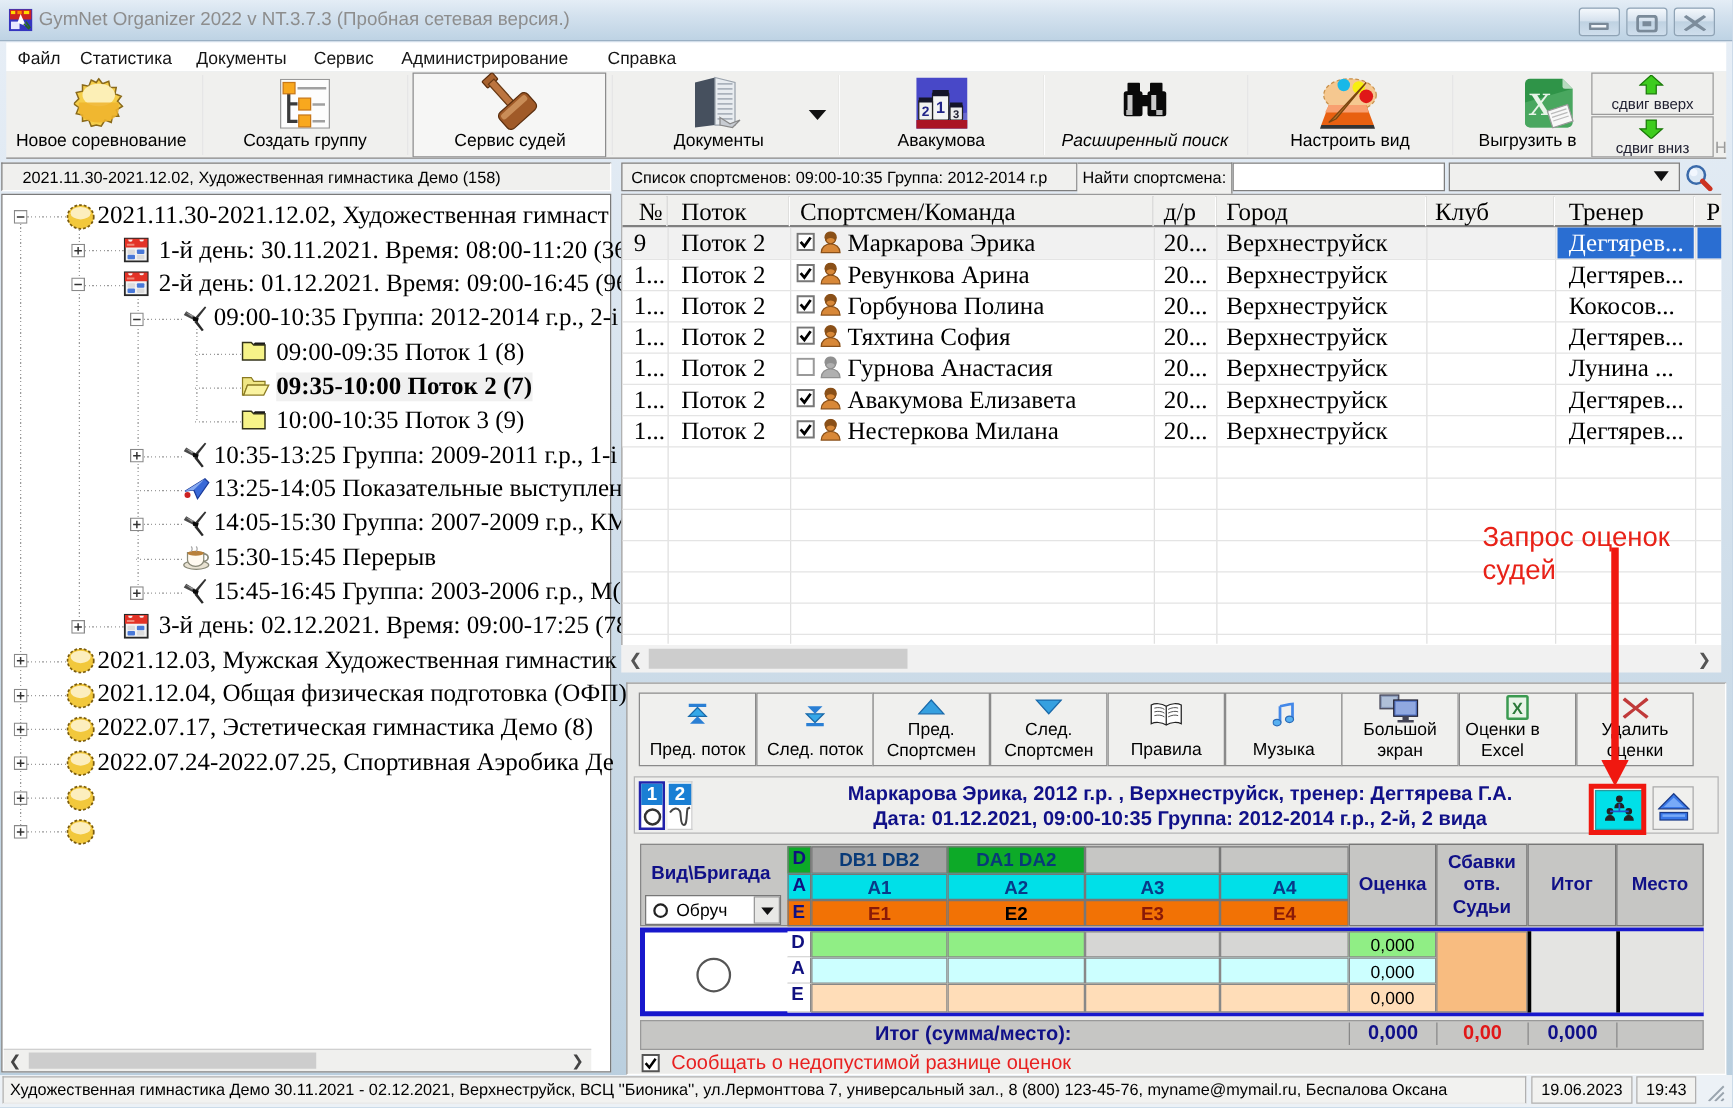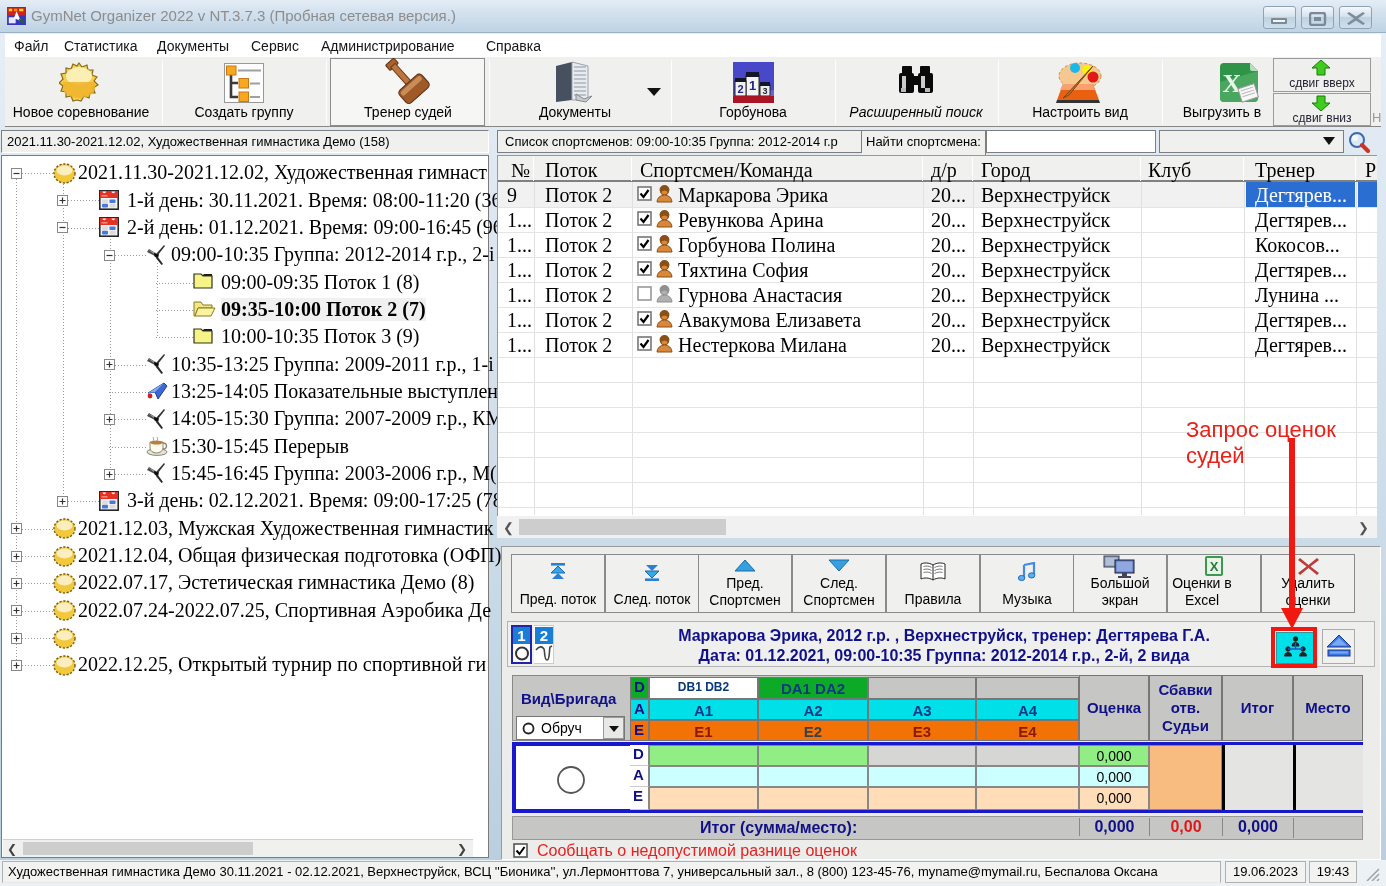--- a/index.html
+++ b/index.html
@@ -46,23 +46,23 @@
 <div class="abs" style="left:162px;top:60px;width:1px;height:64px;background:#aeaeae;border-right:1px solid #fdfdfd;"></div>
 <div class="abs" style="left:326px;top:60px;width:1px;height:64px;background:#aeaeae;border-right:1px solid #fdfdfd;"></div>
 <div class="abs" style="left:489px;top:60px;width:1px;height:64px;background:#aeaeae;border-right:1px solid #fdfdfd;"></div>
 <div class="abs" style="left:671px;top:60px;width:1px;height:64px;background:#aeaeae;border-right:1px solid #fdfdfd;"></div>
 <div class="abs" style="left:835px;top:60px;width:1px;height:64px;background:#aeaeae;border-right:1px solid #fdfdfd;"></div>
 <div class="abs" style="left:998px;top:60px;width:1px;height:64px;background:#aeaeae;border-right:1px solid #fdfdfd;"></div>
 <div class="abs" style="left:1162px;top:60px;width:1px;height:64px;background:#aeaeae;border-right:1px solid #fdfdfd;"></div>
 <div class="abs" style="left:330px;top:58px;width:155px;height:68px;background:#f6f6f5;border:1px solid #8c8c8c;"></div>
 <div class="abs" style="left:-39px;top:104px;width:240px;text-align:center;font-size:14px;color:#000;">Новое соревнование</div>
 <div class="abs" style="left:124px;top:104px;width:240px;text-align:center;font-size:14px;color:#000;">Создать группу</div>
-<div class="abs" style="left:288px;top:104px;width:240px;text-align:center;font-size:14px;color:#000;">Тренер судей</div>
+<div class="abs" style="left:288px;top:104px;width:240px;text-align:center;font-size:14px;color:#000;">Сервис судей</div>
 <div class="abs" style="left:455px;top:104px;width:240px;text-align:center;font-size:14px;color:#000;">Документы</div>
-<div class="abs" style="left:633px;top:104px;width:240px;text-align:center;font-size:14px;color:#000;">Горбунова</div>
+<div class="abs" style="left:633px;top:104px;width:240px;text-align:center;font-size:14px;color:#000;">Авакумова</div>
 <div class="abs" style="left:796px;top:104px;width:240px;text-align:center;font-size:14px;color:#000;font-style:italic;">Расширенный поиск</div>
 <div class="abs" style="left:960px;top:104px;width:240px;text-align:center;font-size:14px;color:#000;">Настроить вид</div>
 <div class="abs" style="left:1102px;top:104px;width:240px;text-align:center;font-size:14px;color:#000;">Выгрузить в</div>
 
 <div class="abs" style="left:1273px;top:58px;width:98px;height:34px;background:#efefed;border:1px solid #9b9b9b;"></div>
 <div class="abs" style="left:1273px;top:93px;width:98px;height:33px;background:#efefed;border:1px solid #9b9b9b;"></div>
 <div class="abs" style="left:1276px;top:76px;width:92px;text-align:center;font-size:12px;color:#223;">сдвиг вверх</div>
 <div class="abs" style="left:1276px;top:111px;width:92px;text-align:center;font-size:12px;color:#223;">сдвиг вниз</div>
 <svg class="abs" style="left:1311px;top:60px" width="20" height="16" viewBox="0 0 20 16">
     <path d="M10 0 L19 8 L14 8 L14 15 L6 15 L6 8 L1 8 Z" fill="#3ecc1e" stroke="#1a7a08" stroke-width="1"></path>
@@ -146,21 +146,21 @@
 <svg class="abs" style="left:1218px;top:62px" width="42" height="41" viewBox="0 0 42 41">
  <path d="M2 5 a4 4 0 0 1 4-4 h26 l8 8 v27 a4 4 0 0 1 -4 4 H6 a4 4 0 0 1 -4 -4 Z" fill="#2f9448"></path>
  <path d="M32 1 l8 8 h-6 a2 2 0 0 1 -2 -2 Z" fill="#b8dcc0"></path>
  <path d="M2 20 L40 9 V36 a4 4 0 0 1 -4 4 H6 a4 4 0 0 1 -4 -4 Z" fill="#57b06c" opacity="0.65"></path>
  <text x="14" y="30" font-size="26" font-weight="bold" fill="#e8f4e8" text-anchor="middle" font-family="Liberation Serif">X</text>
  <g transform="rotate(-18 30 32)">
       <rect x="22" y="24" width="17" height="14" fill="#f8f8f8" stroke="#999"></rect>
       <path d="M24 27 h13 M24 30 h13 M24 33 h13" stroke="#bbb" stroke-width="1"></path>
     </g>
 </svg>
-<div class="abs" style="left:1px;top:130px;width:488px;height:23px;background:#f0f0ee;border:1px solid #7e7e7e;border-right-color:#fff;border-bottom-color:#fff;padding:3px 0 0 5px;font-size:13px;color:#000;white-space:nowrap;overflow:hidden;">2021.11.30-2021.12.02, Художественная гимнастика Демо (158)</div>
+<div class="abs" style="left:1px;top:130px;width:488px;height:23px;background:#f0f0ee;border:1px solid #7e7e7e;border-right-color:#fff;border-bottom-color:#fff;padding:3px 0 0 16px;font-size:13px;color:#000;white-space:nowrap;overflow:hidden;">2021.11.30-2021.12.02, Художественная гимнастика Демо (158)</div>
 <div class="abs" style="left:1px;top:155px;width:488px;height:703px;background:#ffffff;border:1px solid #7a7a7a;overflow:hidden;" id="treebox">
 <div class="abs" style="left:1px;top:683px;width:470px;height:18px;background:#f0f0ee;border-top:1px solid #d0d0d0;">
  <div class="abs" style="left:4px;top:2px;color:#444;font-size:12px;">❮</div>
  <div class="abs" style="right:6px;top:2px;color:#444;font-size:12px;">❯</div>
  <div class="abs" style="left:20px;top:2px;width:230px;height:13px;background:#cdcdcd;"></div>
 </div>
 </div>
 <div class="abs" style="left:1px;top:155px;width:581px;height:680px;overflow:hidden;">
     <div class="abs" style="left:15px;top:18.1px;width:1px;height:492.3px;background:repeating-linear-gradient(to bottom,#9a9a9a 0 1px,transparent 1px 3px);"></div>
     <div class="abs" style="left:62px;top:26.1px;width:1px;height:320.20000000000005px;background:repeating-linear-gradient(to bottom,#9a9a9a 0 1px,transparent 1px 3px);"></div>
@@ -373,21 +373,20 @@
     </svg>
     <div class="abs" style="left:15px;top:510.40000000000003px;width:37px;height:1px;background:repeating-linear-gradient(to right,#9a9a9a 0 1px,transparent 1px 3px);"></div>
     <svg class="abs" style="left:10px;top:504.9px" width="11" height="11">
       <rect x="0.5" y="0.5" width="10" height="10" fill="#fff" stroke="#888"></rect>
       <path d="M2.5 5.5 h6 M5.5 2.5 v6" stroke="#333" stroke-width="1.2"></path>
     </svg>
     <svg class="abs" style="left:52px;top:499.90000000000003px" width="23" height="21" viewBox="0 0 23 21">
       <ellipse cx="11.5" cy="10.5" rx="10.5" ry="9.5" fill="#f2c83c" stroke="#7a5c10" stroke-width="1.4" stroke-dasharray="2.2 1.6"></ellipse>
       <ellipse cx="11.5" cy="7.5" rx="8" ry="5" fill="#fceebe"></ellipse>
     </svg>
-    <div class="abs serif" style="left:77px;top:498.4px;font-size:20px;font-weight:normal;color:#000;white-space:nowrap;">2022.12.25, Открытый турнир по спортивной ги</div>
   </div>
 
 <div class="abs" style="left:497px;top:130px;width:365px;height:23px;background:#f0f0ee;border:1px solid #7e7e7e;padding:3px 0 0 7px;font-size:13px;color:#000;white-space:nowrap;">Список спортсменов: 09:00-10:35 Группа: 2012-2014 г.р</div>
 <div class="abs" style="left:862px;top:130px;width:124px;height:35px;background:#f0f0ee;border:1px solid #7e7e7e;border-left:none;padding:3px 0 0 4px;font-size:13px;color:#000;">Найти спортсмена:</div>
 <div class="abs" style="left:986px;top:130px;width:170px;height:23px;background:#ffffff;border:1px solid #7e7e7e;"></div>
 <div class="abs" style="left:1159px;top:130px;width:185px;height:23px;background:#f0f0ee;border:1px solid #7e7e7e;"></div>
 <svg class="abs" style="left:1322px;top:136px" width="14" height="10">
     <polygon points="1,1 13,1 7,9" fill="#111"></polygon>
   </svg>
 <svg class="abs" style="left:1347px;top:131px" width="24" height="22" viewBox="0 0 24 22">
@@ -650,32 +649,32 @@
 <div class="abs" style="left:516px;top:716px;width:109px;height:24px;background:#ffffff;border:1px solid #777;"></div>
 <svg class="abs" style="left:522px;top:722px" width="13" height="13">
     <circle cx="6.5" cy="6.5" r="5" fill="none" stroke="#222" stroke-width="1.8"></circle>
   </svg>
 <div class="abs" style="left:541px;top:720px;font-size:14px;color:#000;">Обруч</div>
 <div class="abs" style="left:603px;top:717px;width:21px;height:22px;background:#e8e8e6;border:1px solid #999;"></div>
 <svg class="abs" style="left:608px;top:725px" width="12" height="8">
     <polygon points="1,1 11,1 6,7" fill="#111"></polygon>
   </svg>
 <div class="abs" style="left:630px;top:677px;width:19px;height:22px;background:#0daa28;border:1px solid #777;color:#101080;font-weight:bold;font-size:15px;padding-left:3px;">D</div>
-<div class="abs" style="left:649px;top:677px;width:109px;height:22px;background:#ffffff;border:1px solid #777;color:#083a78;font-weight:bold;font-size:12px;text-align:center;padding-top:2px;">DB1 DB2</div>
+<div class="abs" style="left:649px;top:677px;width:109px;height:22px;background:#a3a3a3;border:1px solid #777;color:#083a78;font-weight:bold;font-size:15px;text-align:center;padding-top:2px;">DB1 DB2</div>
 <div class="abs" style="left:758px;top:677px;width:110px;height:22px;background:#0daa28;border:1px solid #777;color:#083a78;font-weight:bold;font-size:15px;text-align:center;padding-top:2px;">DA1 DA2</div>
 <div class="abs" style="left:868px;top:677px;width:108px;height:22px;background:#c6c6c4;border:1px solid #777;color:#083a78;font-weight:bold;font-size:15px;text-align:center;padding-top:2px;"></div>
 <div class="abs" style="left:976px;top:677px;width:103px;height:22px;background:#c6c6c4;border:1px solid #777;color:#083a78;font-weight:bold;font-size:15px;text-align:center;padding-top:2px;"></div>
 <div class="abs" style="left:630px;top:699px;width:19px;height:21px;background:#00e0e8;border:1px solid #777;color:#101080;font-weight:bold;font-size:15px;padding-left:3px;">A</div>
 <div class="abs" style="left:649px;top:699px;width:109px;height:21px;background:#00e0e8;border:1px solid #777;color:#083a88;font-weight:bold;font-size:15px;text-align:center;padding-top:2px;">A1</div>
 <div class="abs" style="left:758px;top:699px;width:110px;height:21px;background:#00e0e8;border:1px solid #777;color:#083a88;font-weight:bold;font-size:15px;text-align:center;padding-top:2px;">A2</div>
 <div class="abs" style="left:868px;top:699px;width:108px;height:21px;background:#00e0e8;border:1px solid #777;color:#083a88;font-weight:bold;font-size:15px;text-align:center;padding-top:2px;">A3</div>
 <div class="abs" style="left:976px;top:699px;width:103px;height:21px;background:#00e0e8;border:1px solid #777;color:#083a88;font-weight:bold;font-size:15px;text-align:center;padding-top:2px;">A4</div>
 <div class="abs" style="left:630px;top:720px;width:19px;height:21px;background:#f27205;border:1px solid #777;color:#101080;font-weight:bold;font-size:15px;padding-left:3px;">E</div>
 <div class="abs" style="left:649px;top:720px;width:109px;height:21px;background:#f27205;border:1px solid #777;color:#8a1a08;font-weight:bold;font-size:15px;text-align:center;padding-top:2px;">E1</div>
-<div class="abs" style="left:758px;top:720px;width:110px;height:21px;background:#f27205;border:1px solid #777;color:#404040;font-weight:bold;font-size:15px;text-align:center;padding-top:2px;">E2</div>
+<div class="abs" style="left:758px;top:720px;width:110px;height:21px;background:#f27205;border:1px solid #777;color:#000000;font-weight:bold;font-size:15px;text-align:center;padding-top:2px;">E2</div>
 <div class="abs" style="left:868px;top:720px;width:108px;height:21px;background:#f27205;border:1px solid #777;color:#8a1a08;font-weight:bold;font-size:15px;text-align:center;padding-top:2px;">E3</div>
 <div class="abs" style="left:976px;top:720px;width:103px;height:21px;background:#f27205;border:1px solid #777;color:#8a1a08;font-weight:bold;font-size:15px;text-align:center;padding-top:2px;">E4</div>
 <div class="abs" style="left:1079px;top:675px;width:70px;height:66px;background:#c6c6c4;border:1px solid #777;"></div>
 <div class="abs navy" style="left:1079px;top:699px;width:70px;text-align:center;font-size:15px;line-height:18px;">Оценка</div>
 <div class="abs" style="left:1149px;top:675px;width:73px;height:66px;background:#c6c6c4;border:1px solid #777;"></div>
 <div class="abs navy" style="left:1149px;top:681px;width:73px;text-align:center;font-size:15px;line-height:18px;">Сбавки<br>отв.<br>Судьи</div>
 <div class="abs" style="left:1222px;top:675px;width:71px;height:66px;background:#c6c6c4;border:1px solid #777;"></div>
 <div class="abs navy" style="left:1222px;top:699px;width:71px;text-align:center;font-size:15px;line-height:18px;">Итог</div>
 <div class="abs" style="left:1293px;top:675px;width:70px;height:66px;background:#c6c6c4;border:1px solid #777;"></div>
 <div class="abs navy" style="left:1293px;top:699px;width:70px;text-align:center;font-size:15px;line-height:18px;">Место</div>

